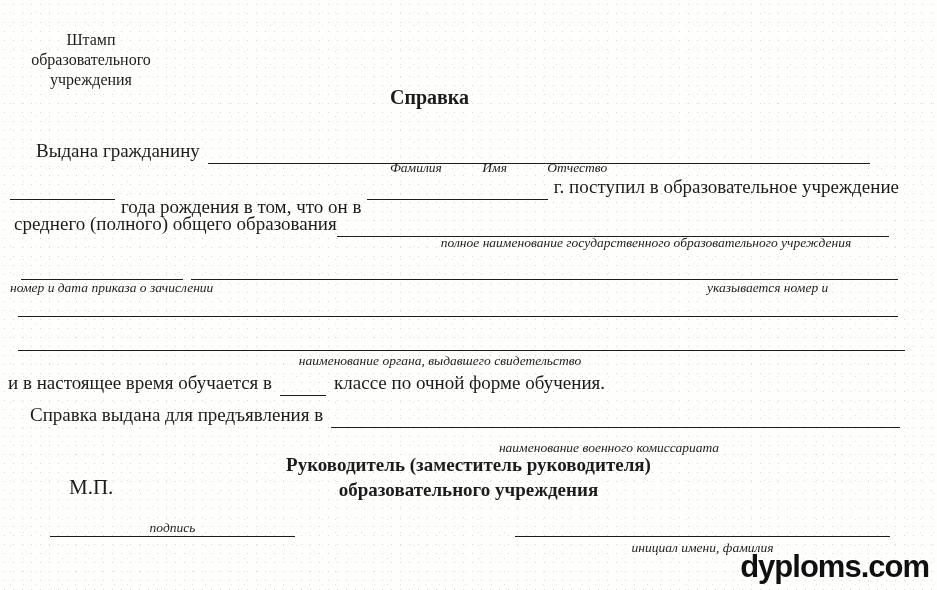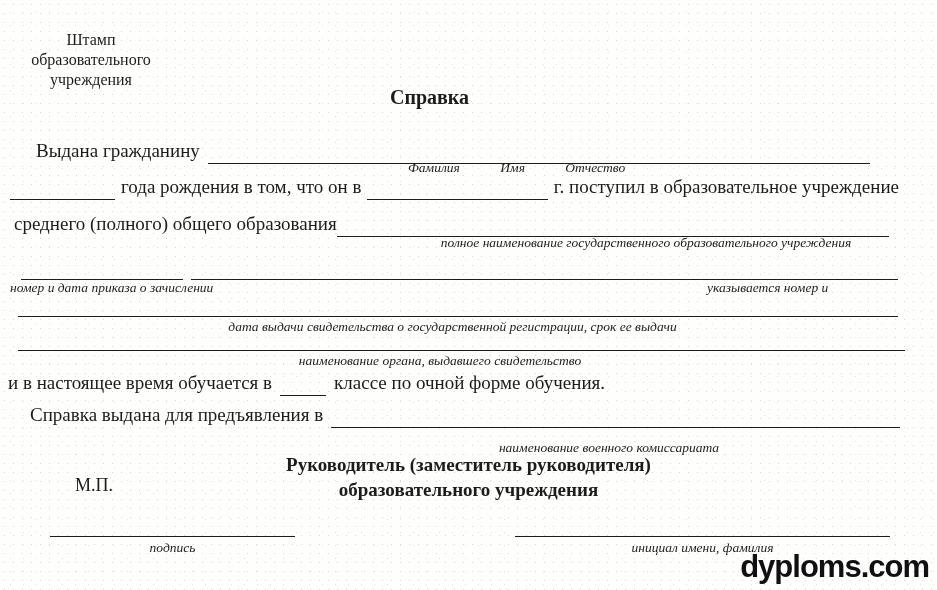--- a/index.html
+++ b/index.html
@@ -58,54 +58,54 @@
   }
   .head-title{
     position:absolute;
     top:452px;left:0;right:0;
     text-align:center;
     font-weight:bold;
     font-size:19px;line-height:25px;
   }
   .mp{
     position:absolute;
-    top:475px;left:75px;
-    font-size:18px;
+    top:475px;left:69px;
+    font-size:21px;
   }
   .watermark{
     position:absolute;
     top:549px;right:8px;
     font-family:"Liberation Sans", sans-serif;
     font-weight:700;
     font-size:31px;
     letter-spacing:-1px;
     color:#101010;
   }
-  .mr6{margin-right:6px;} .ml6{margin-left:6px;}
+  .mr6{margin-right:6px;} .ml6{margin-left:6px;margin-top:20px;}
   .mr8{margin-right:8px;} .ml8{margin-left:8px;}
   .ml10{margin-left:10px;} .mr10{margin-right:10px;}
 </style>
 </head>
 <body>
 
 <div class="page">
 
   <div class="stamp">
     <div>Штамп</div>
     <div>образовательного</div>
     <div>учреждения</div>
   </div>
 
   <div class="title">Справка</div>
 
   <div class="row" style="top:140px;left:36px;right:67px;">
     <span>Выдана гражданину</span>
     <span class="blank fill ml8"></span>
   </div>
-  <div class="hint" style="top:160px;left:408px;font-style:italic;">
+  <div class="hint" style="top:160px;left:390px;font-style:italic;">
     <span style="margin-right:37px;">Фамилия</span>
     <span style="margin-right:37px;">Имя</span>
     <span>Отчество</span>
   </div>
 
   <div class="row" style="top:176px;left:10px;right:38px;">
     <span class="blank" style="width:105px;"></span>
     <span class="ml6 mr6">года рождения в том, что он в</span>
     <span class="blank fill mr6" style="min-width:105px;"></span>
     <span>г. поступил в образовательное учреждение</span>
@@ -119,21 +119,20 @@
 
   <div class="row" style="top:256px;left:21px;right:39px;">
     <span class="blank" style="width:162px;"></span>
     <span class="blank ml8" style="width:57px;"></span>
     <span class="blank fill"></span>
   </div>
   <div class="hint" style="top:280px;left:10px;">номер и дата приказа о зачислении</div>
   <div class="hint" style="top:280px;left:707px;">указывается номер и</div>
 
   <div class="line" style="top:316px;left:18px;width:880px;"></div>
-  <div class="hint center" style="top:319px;left:175px;width:555px;">дата  выдачи  свидетельства о государственной регистрации,  срок  ее  выдачи</div>
 
   <div class="line" style="top:350px;left:18px;width:887px;"></div>
   <div class="hint center" style="top:353px;left:270px;width:340px;">наименование органа, выдавшего свидетельство</div>
 
   <div class="row" style="top:372px;left:8px;">
     <span>и в настоящее время обучается в</span>
     <span class="blank ml8 mr8" style="width:46px;"></span>
     <span>классе по очной форме обучения.</span>
   </div>
 
@@ -144,20 +143,20 @@
   <div class="hint center" style="top:428px;left:478px;width:262px;margin-top:12px;">наименование военного комиссариата</div>
 
   <div class="head-title">
     <div>Руководитель (заместитель руководителя)</div>
     <div>образовательного учреждения</div>
   </div>
 
   <div class="mp">М.П.</div>
 
   <div class="line" style="top:536px;left:50px;width:245px;"></div>
-  <div class="hint center" style="top:540px;left:50px;width:245px;">подпись</div>
+  <div class="hint center" style="top:520px;left:50px;width:245px;">подпись</div>
 
   <div class="line" style="top:536px;left:515px;width:375px;"></div>
   <div class="hint center" style="top:540px;left:515px;width:375px;">инициал имени, фамилия</div>
 
   <div class="watermark">dyploms.com</div>
 
 </div>
 
 </body></html>

